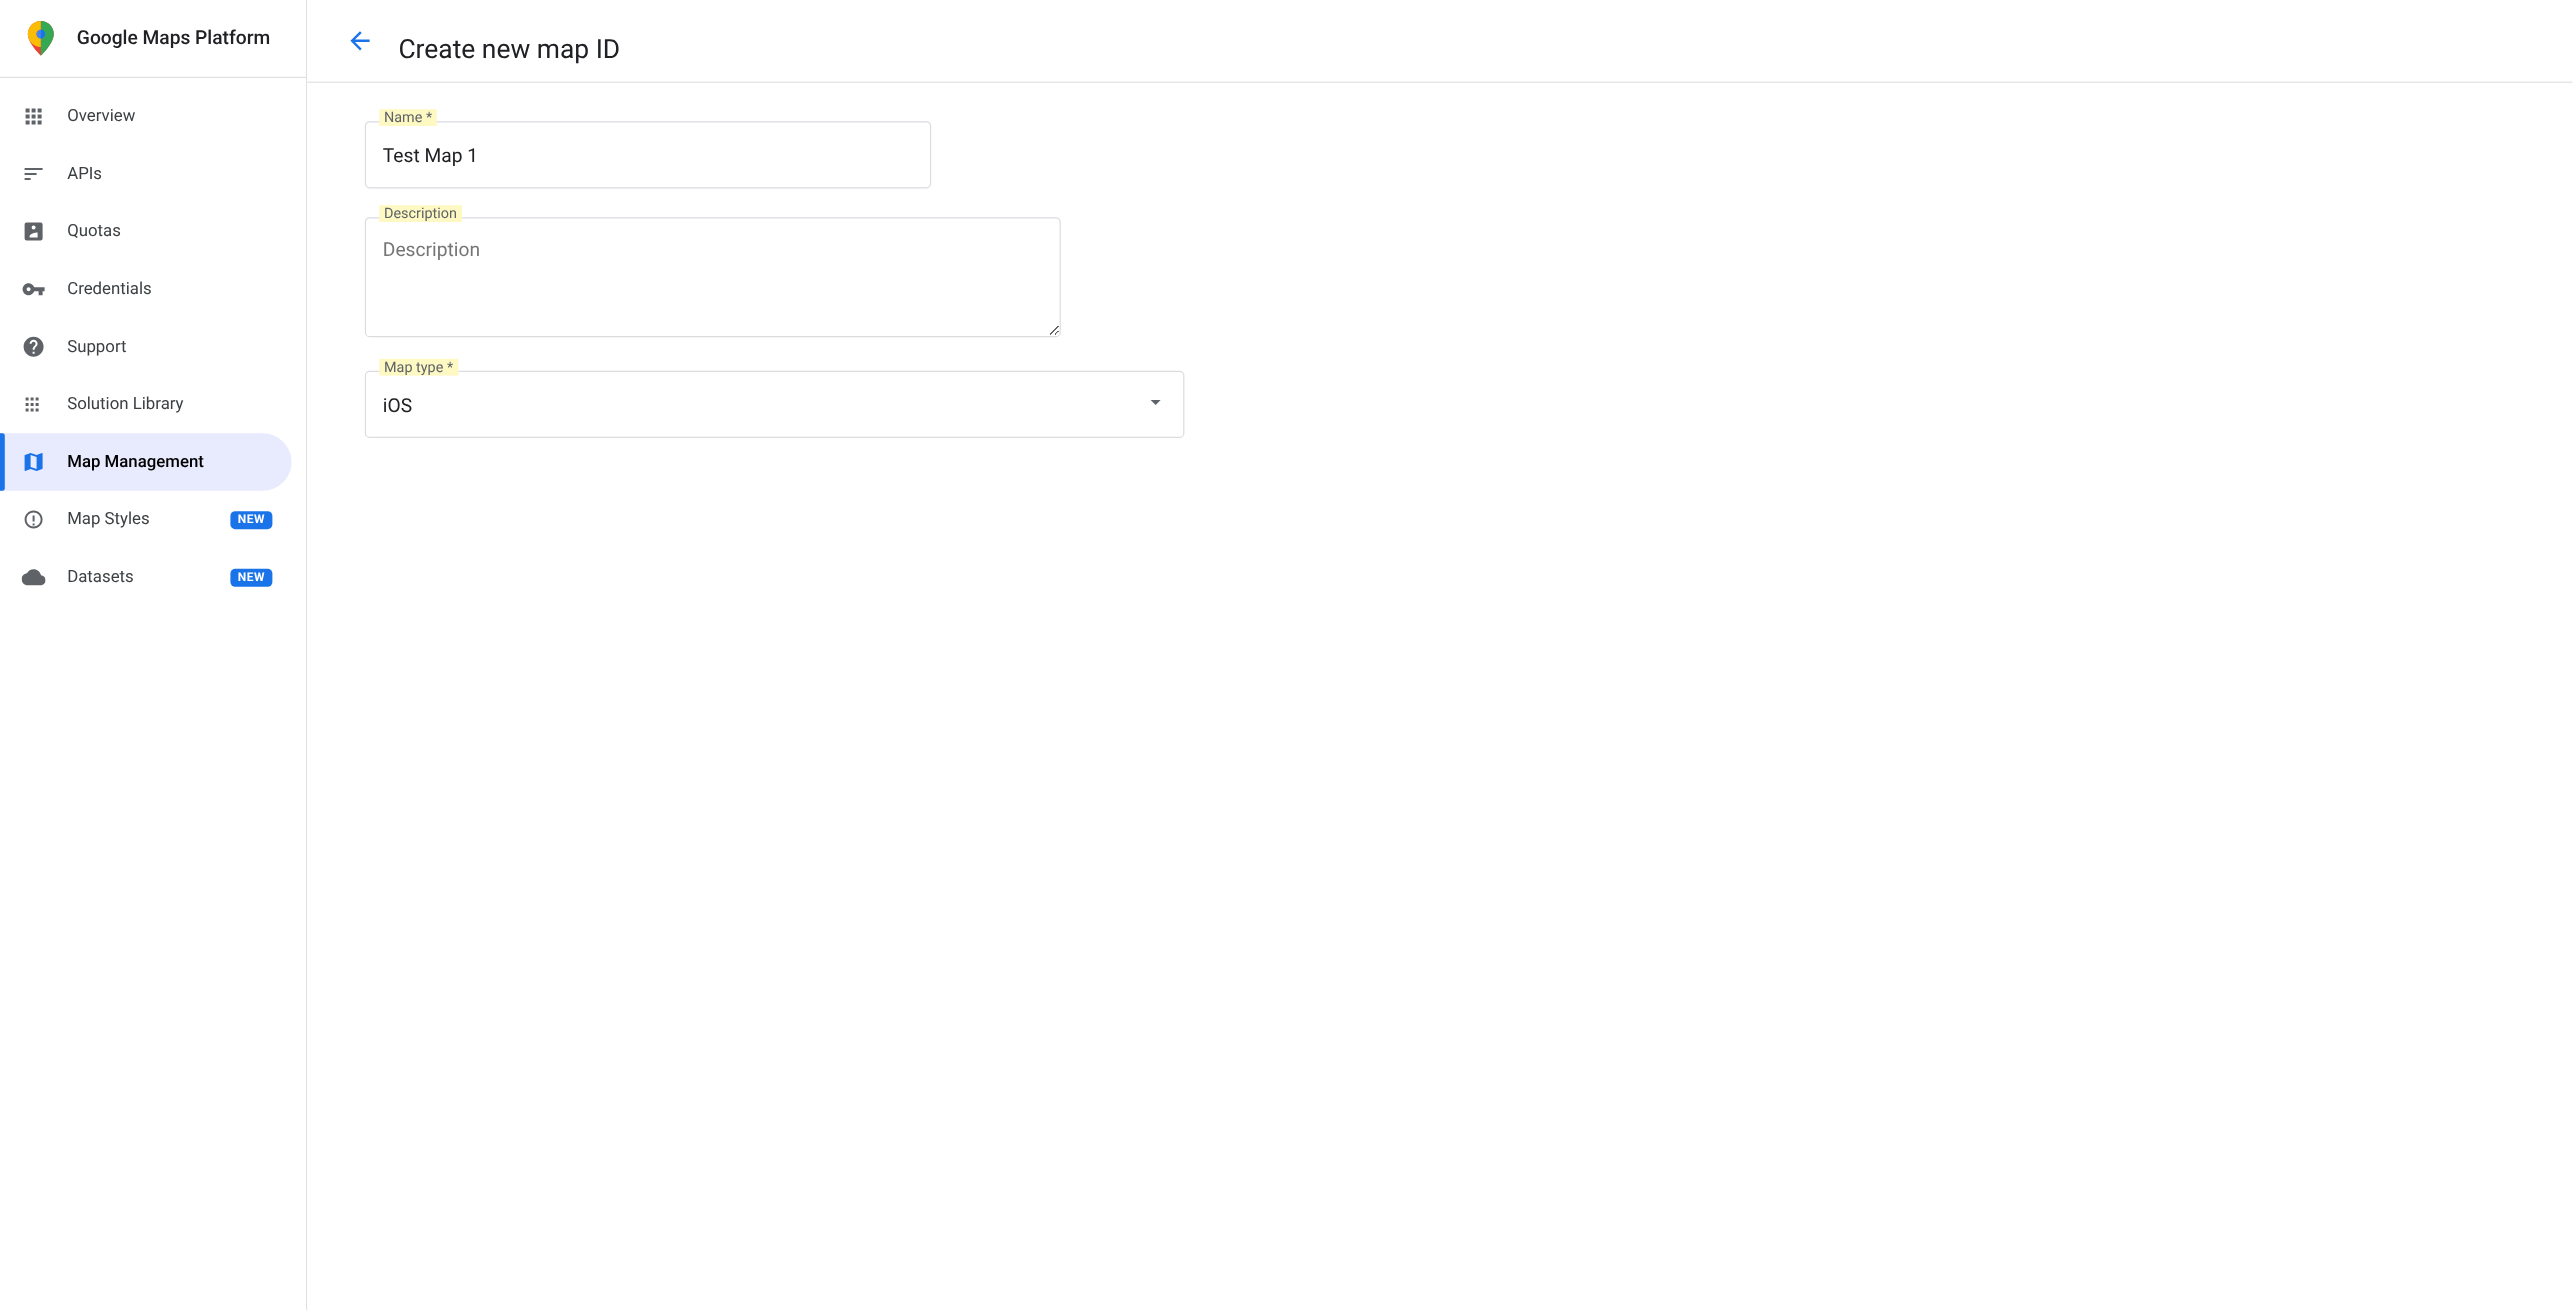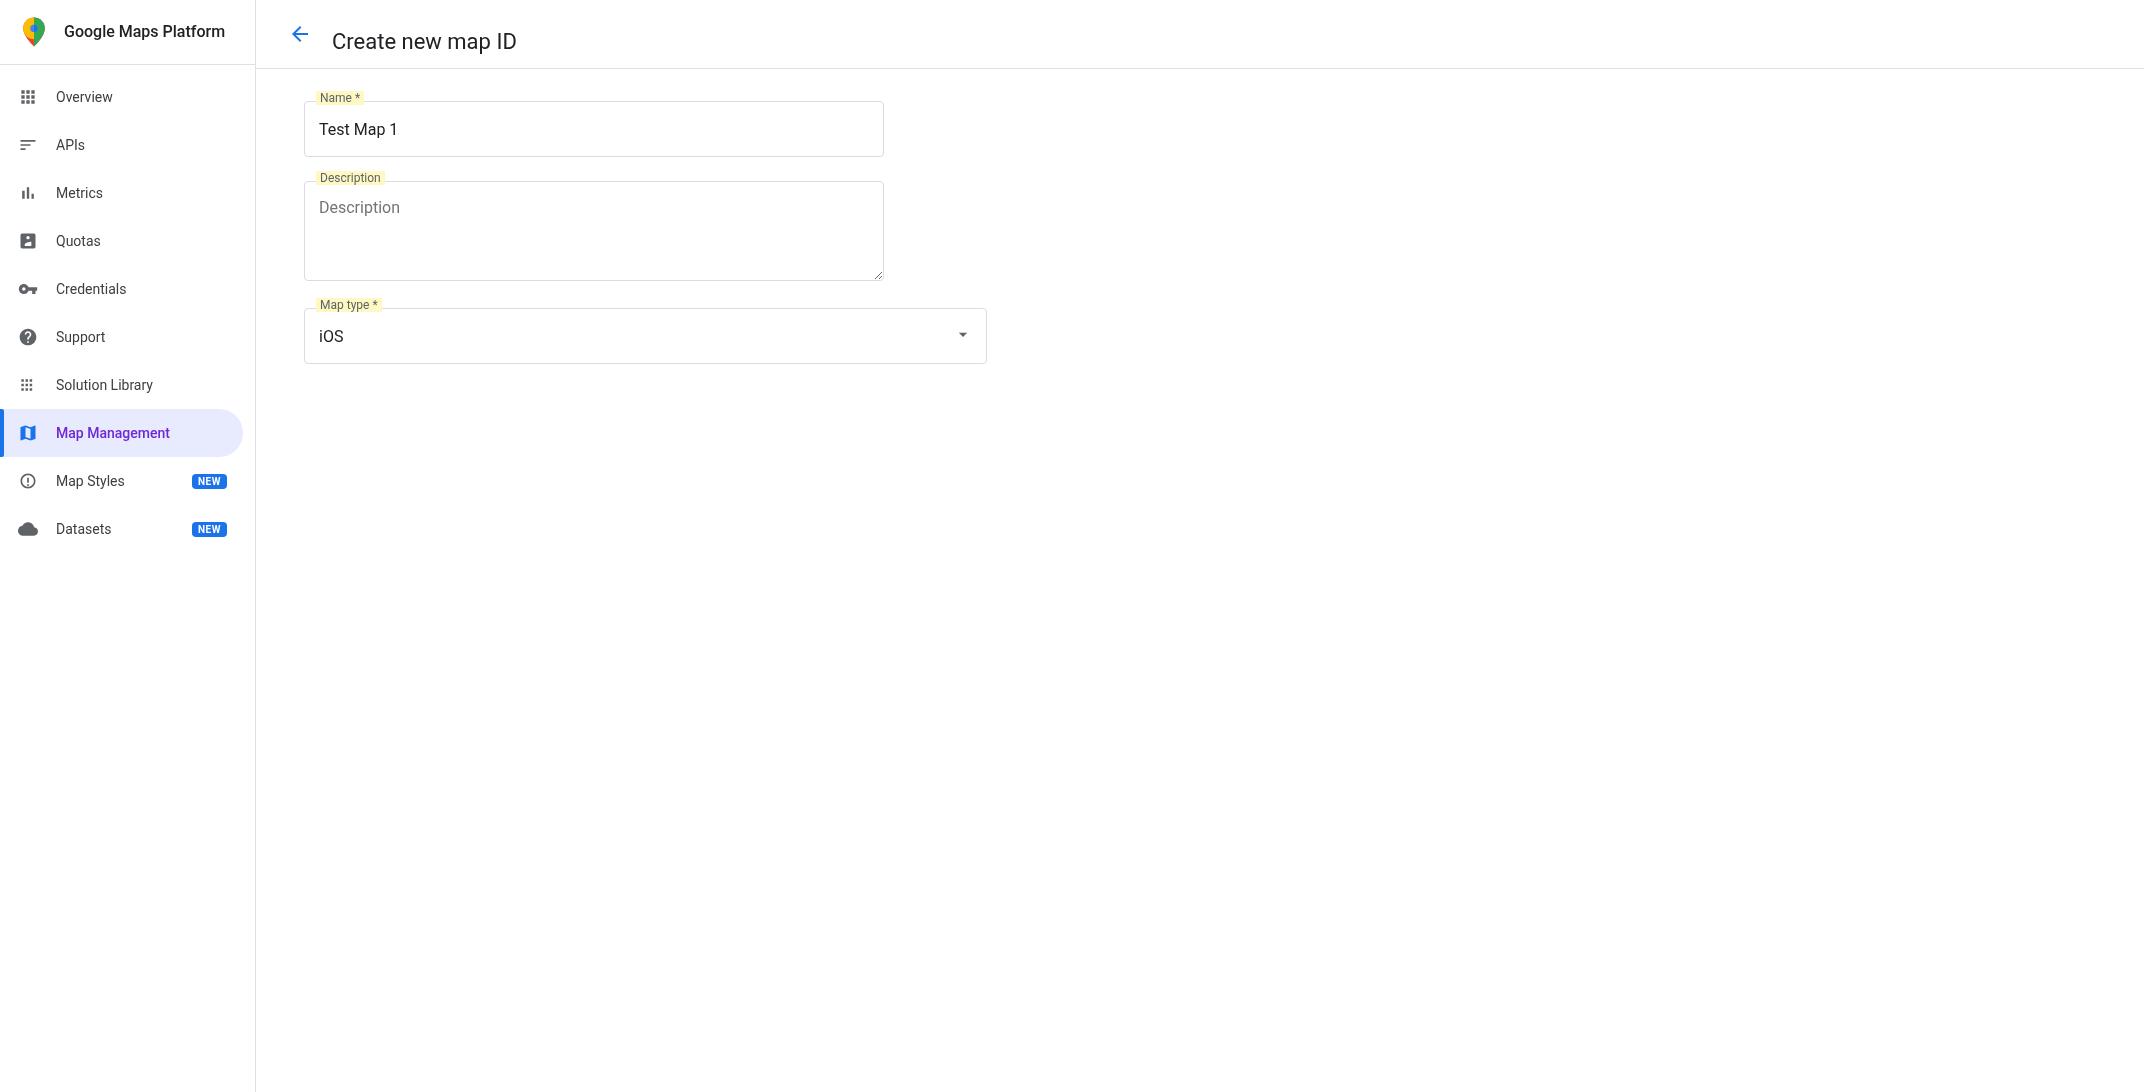--- a/index.html
+++ b/index.html
@@ -63,21 +63,21 @@
       color: #3c4043;
       font-size: 14px;
       font-weight: 400;
       position: relative;
       text-decoration: none;
       transition: background 0.15s;
     }
 
     .nav-item.active {
       background: #e8eafd;
-      color: #6d28d9;
+      color: #000000;
       font-weight: 500;
       align-items: center;
     }
 
     .nav-item.active::before {
       content: '';
       position: absolute;
       left: 0;
       top: 0;
       bottom: 0;
@@ -167,21 +167,21 @@
       top: -10px;
       left: 12px;
       background: #fef9c3;
       padding: 0 4px;
       font-size: 12px;
       color: #5f6368;
       z-index: 1;
     }
 
     .text-input {
-      width: 580px;
+      width: 472px;
       height: 56px;
       border: 1px solid #dadce0;
       border-radius: 4px;
       padding: 16px 14px;
       font-size: 16px;
       color: #202124;
       outline: none;
       font-family: inherit;
       background: #fff;
     }
@@ -261,28 +261,20 @@
 
     <div class="nav-item">
       <span class="nav-icon">
         <svg width="20" height="20" viewBox="0 0 24 24" fill="currentColor">
             <path d="M3 18h6v-2H3v2zM3 6v2h18V6H3zm0 7h12v-2H3v2z"></path>
           </svg>
       </span>
       <span class="nav-label">APIs</span>
     </div>
 
-    <div class="nav-item">
-      <span class="nav-icon">
-        <svg width="20" height="20" viewBox="0 0 24 24" fill="currentColor">
-            <path d="M5 9.2h3V19H5V9.2zM10.6 5h2.8v14h-2.8V5zM16.2 13h2.8v6h-2.8v-6z"></path>
-          </svg>
-      </span>
-      <span class="nav-label">Metrics</span>
-    </div>
 
     <div class="nav-item">
       <span class="nav-icon">
         <svg width="20" height="20" viewBox="0 0 24 24" fill="currentColor">
             <path d="M19 3H5c-1.1 0-2 .9-2 2v14a2 2 0 002 2h14a2 2 0 002-2V5a2 2 0 00-2-2zm-7 3a2 2 0 110 4 2 2 0 010-4zm4 12H8v-1c0-2.67 5.33-4 8-4v5z"></path>
           </svg>
       </span>
       <span class="nav-label">Quotas</span>
     </div>
 

